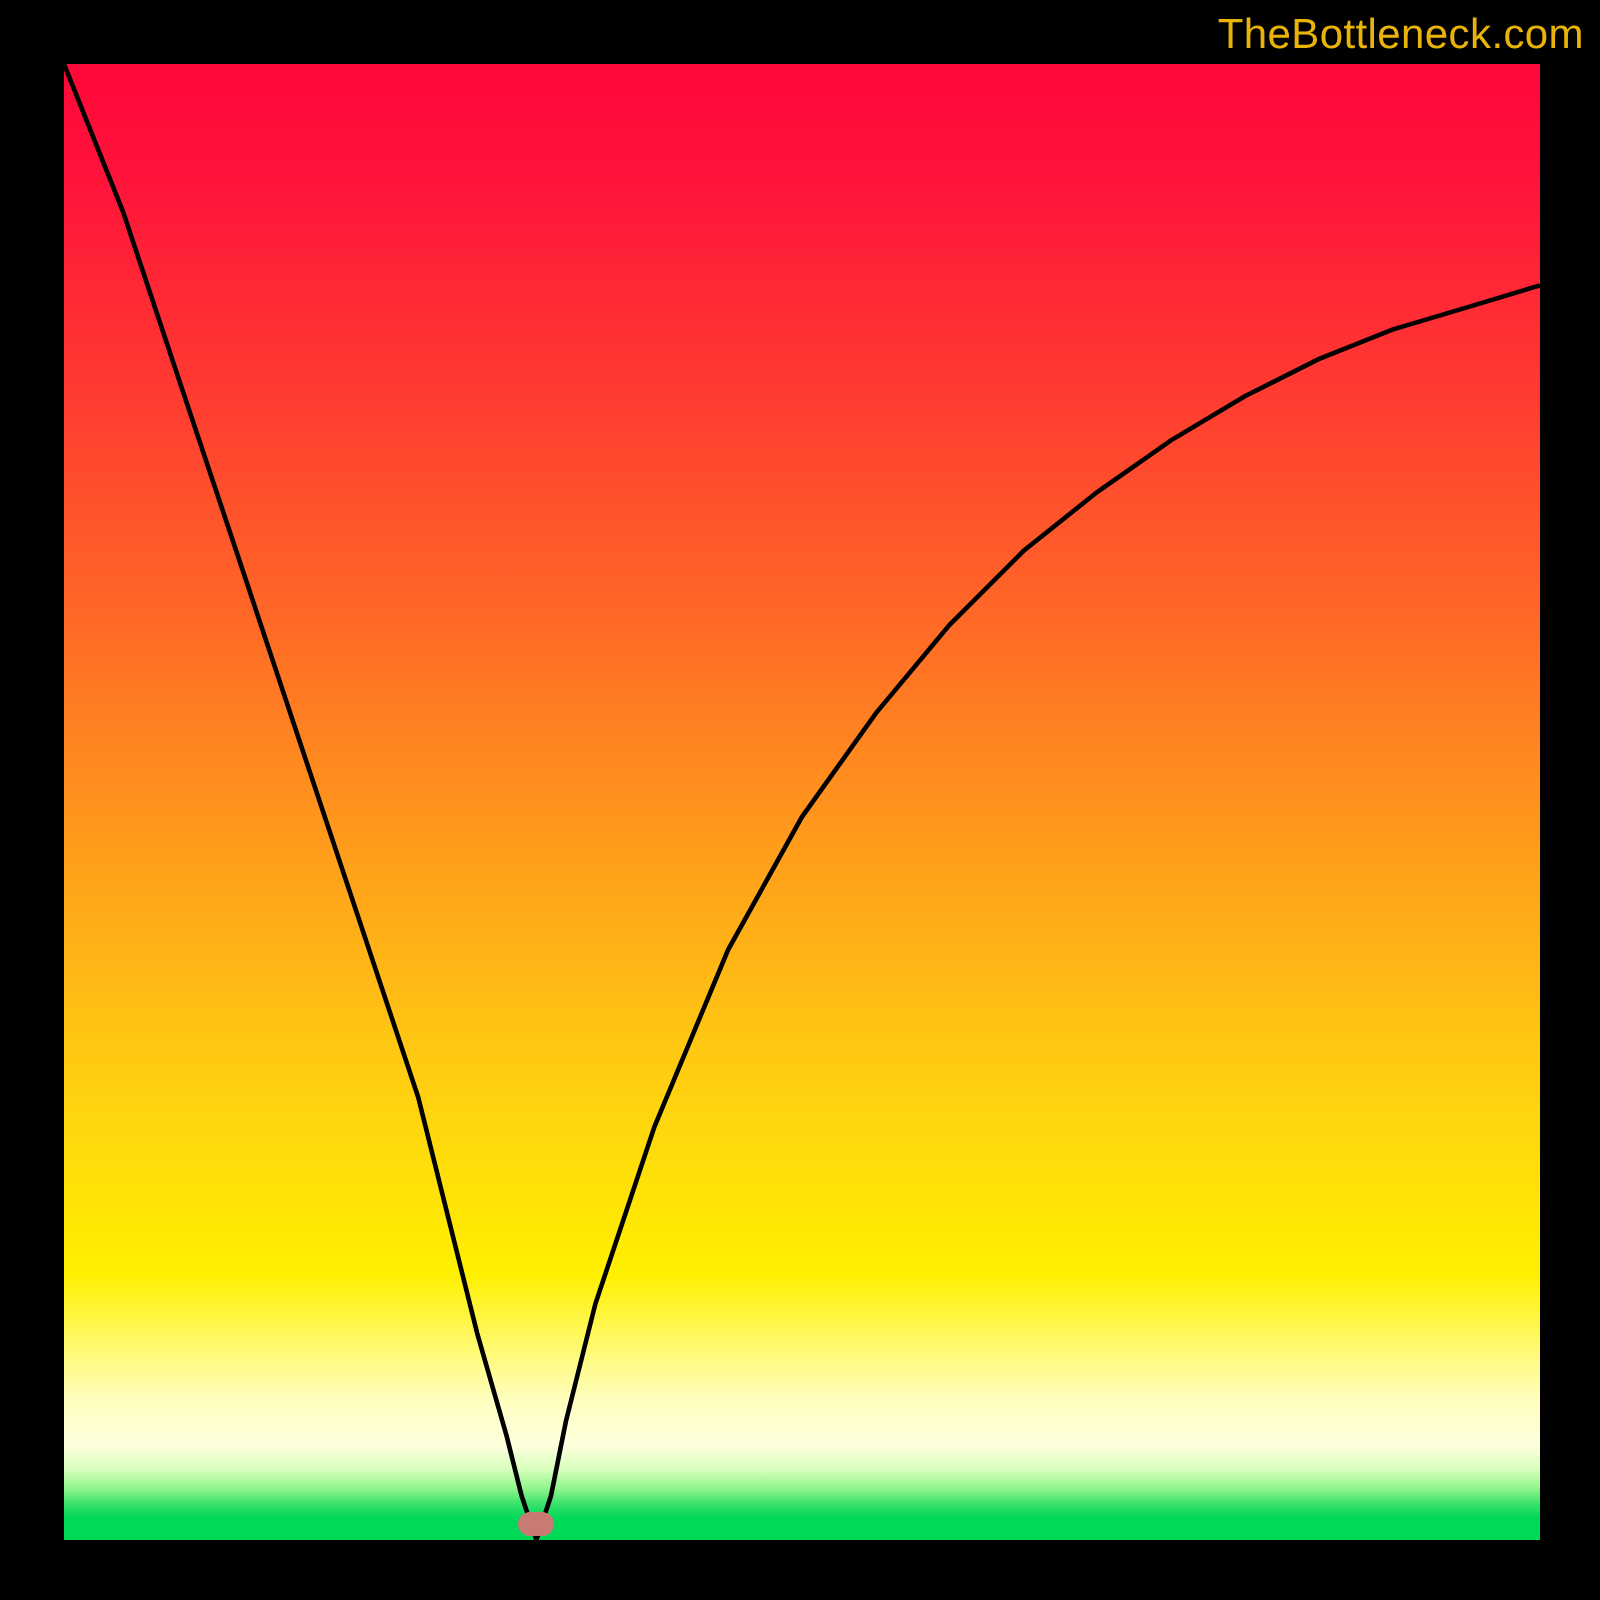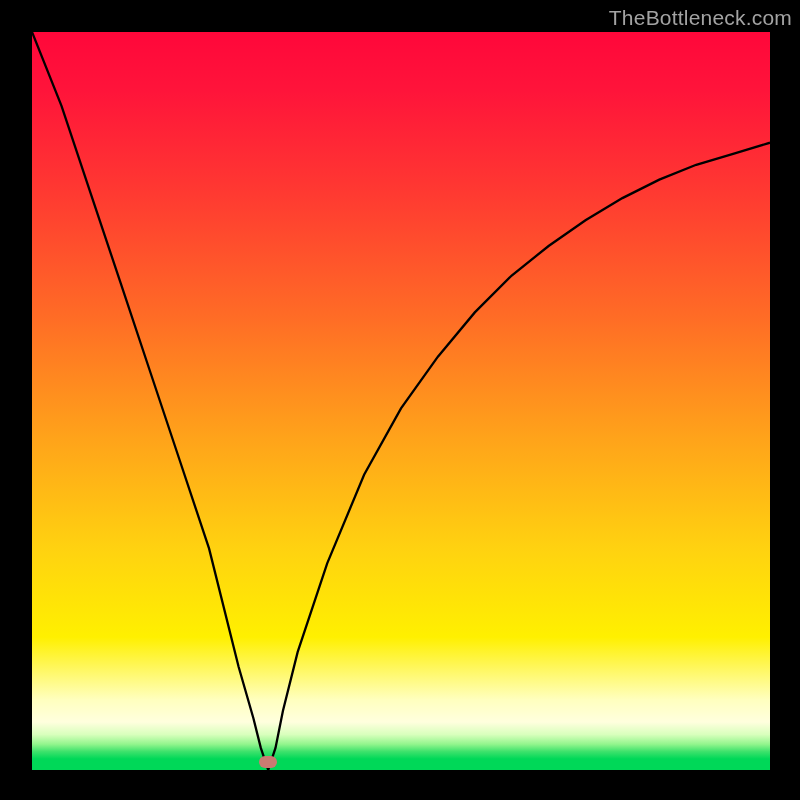--- a/index.html
+++ b/index.html
@@ -47,21 +47,21 @@
       );
   }
   .curve-svg {
     position: absolute;
     inset: 0;
   }
   .watermark {
     position: absolute;
     top: 6px;
     right: 8px;
-    color: #a3a3a3;
+    color: #eab308;
     font-size: 21px;
     font-weight: 400;
     letter-spacing: 0.2px;
   }
 </style>
 </head>
 <body>
 
 <div class="frame">
 

